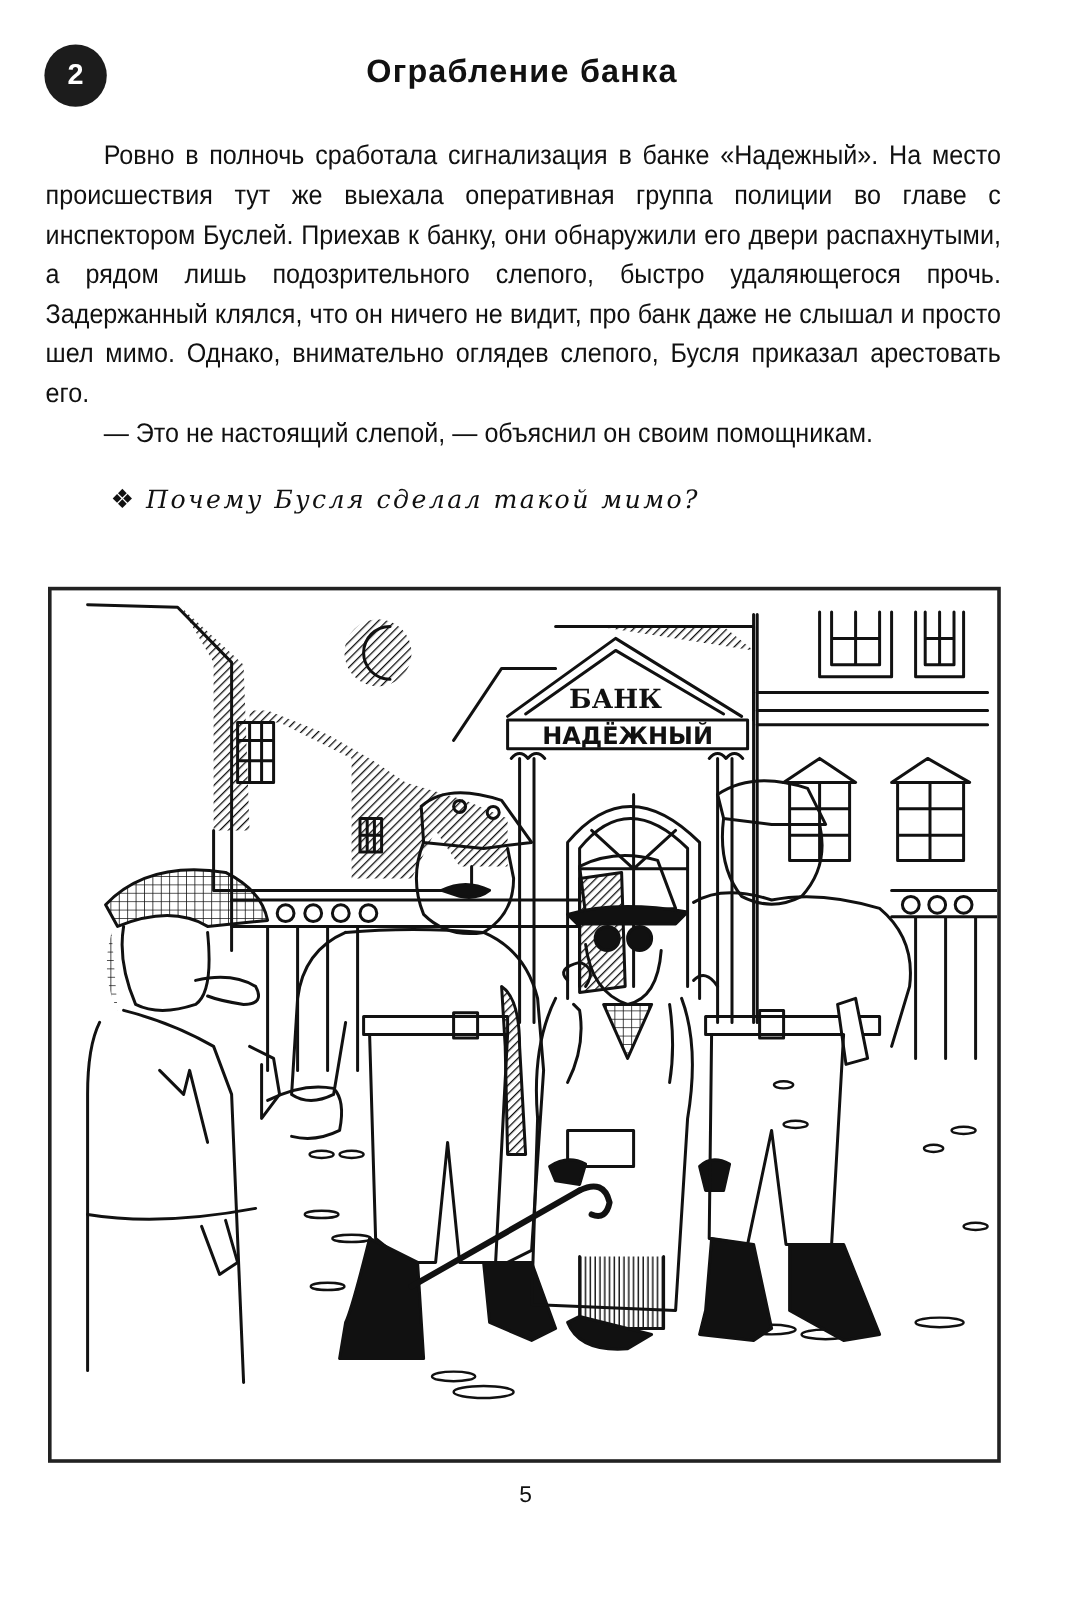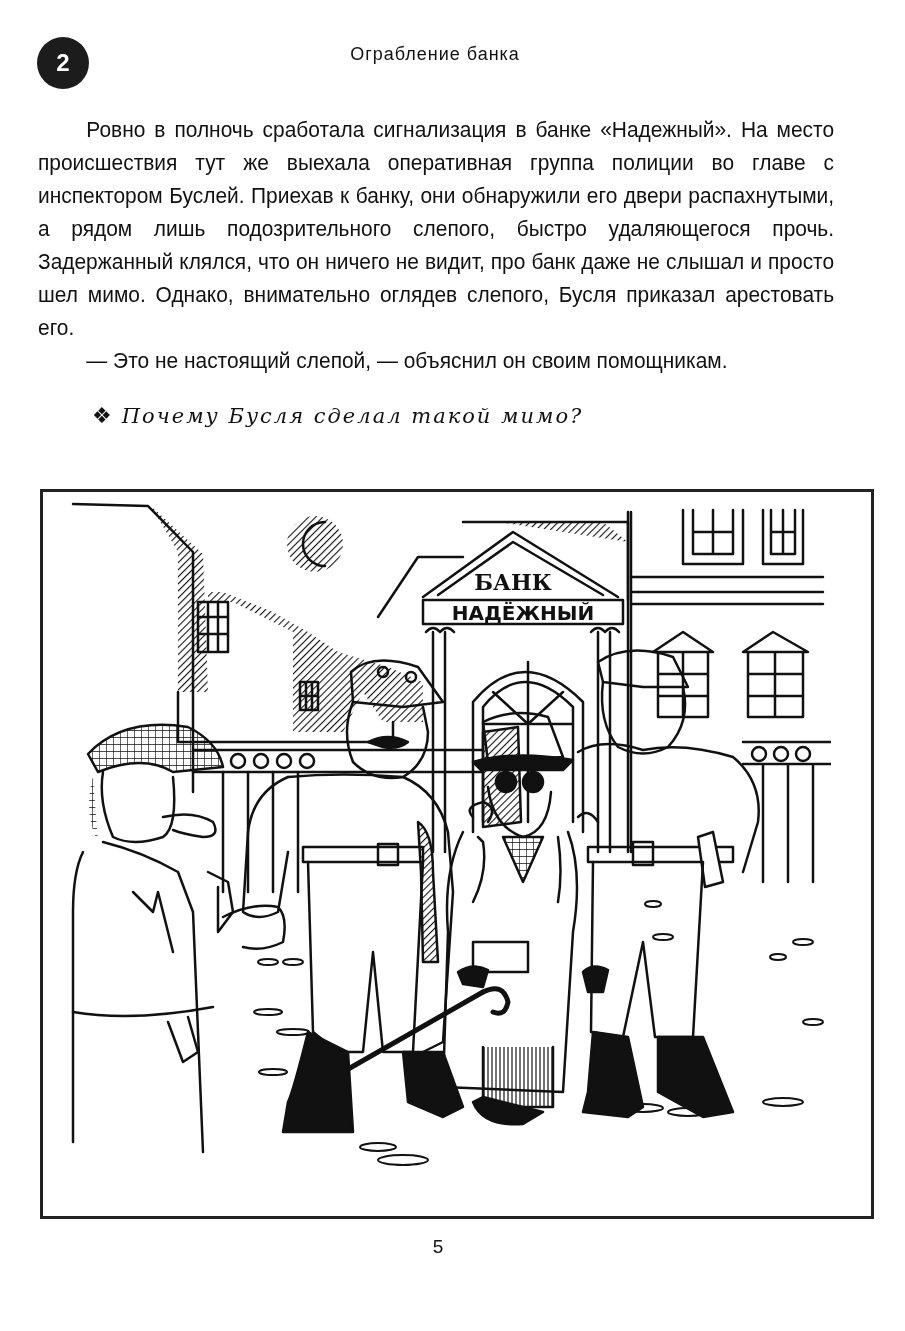--- a/index.html
+++ b/index.html
@@ -1,24 +1,24 @@
 <!DOCTYPE html>
 <html><head>
 <meta charset="utf-8">
 <style>
   html,body{margin:0;padding:0;background:#fff;}
   body{width:905px;height:1331px;position:relative;overflow:hidden;font-family:"Liberation Sans",sans-serif;color:#111;}
   .num-badge{position:absolute;left:37px;top:37px;width:52px;height:52px;border-radius:50%;background:#1c1c1c;color:#fff;font-weight:bold;font-size:24px;display:flex;align-items:center;justify-content:center;}
-  .title{position:absolute;left:0;width:870px;top:44px;text-align:center;font-weight:normal;font-size:18px;letter-spacing:1px;}
+  .title{position:absolute;left:0;width:870px;top:44px;text-align:center;font-weight:bold;font-size:27px;letter-spacing:1px;}
   .body-text{position:absolute;left:38px;top:113px;width:796px;font-size:22.5px;line-height:33px;transform:scaleX(0.93);transform-origin:left top;width:856px;}
   .body-text p{margin:0;text-align:justify;text-align-last:left;}
   .indent{text-indent:52px;}
   .question{position:absolute;left:92px;top:403px;font-family:"DejaVu Serif",serif;font-style:italic;font-size:21px;letter-spacing:2px;display:flex;align-items:center;gap:10px;}
   .diamonds{font-style:normal;font-size:22px;letter-spacing:0;}
-  .frame{position:absolute;left:40px;top:489px;width:788px;height:724px;border:3px solid #222;background:#fff;overflow:hidden;padding-left:40px;}
+  .frame{position:absolute;left:40px;top:489px;width:788px;height:724px;border:3px solid #222;background:#fff;overflow:hidden;}
   .frame svg{position:absolute;left:0;top:0;}
   .page-num{position:absolute;left:0;width:876px;top:1236px;text-align:center;font-size:19px;}
 </style>
 </head>
 <body>
 
 <div class="num-badge">2</div>
 <div class="title">Ограбление банка</div>
 
 <div class="body-text">

